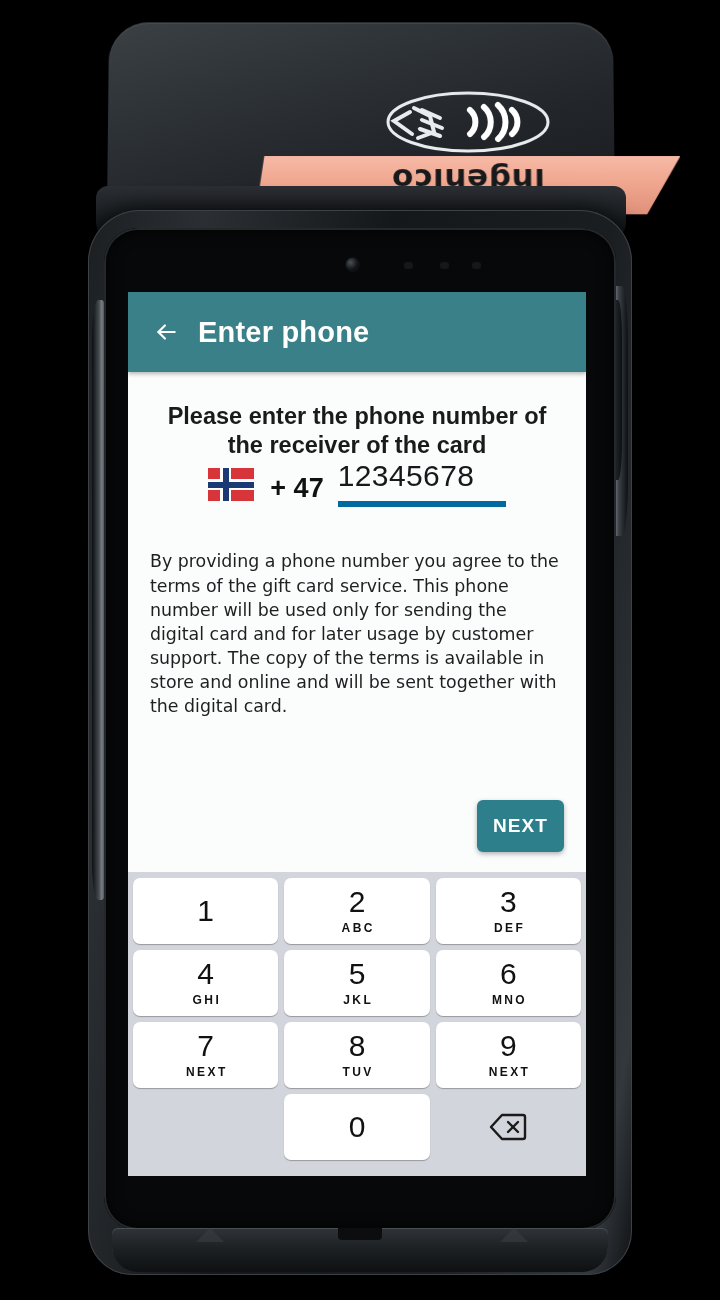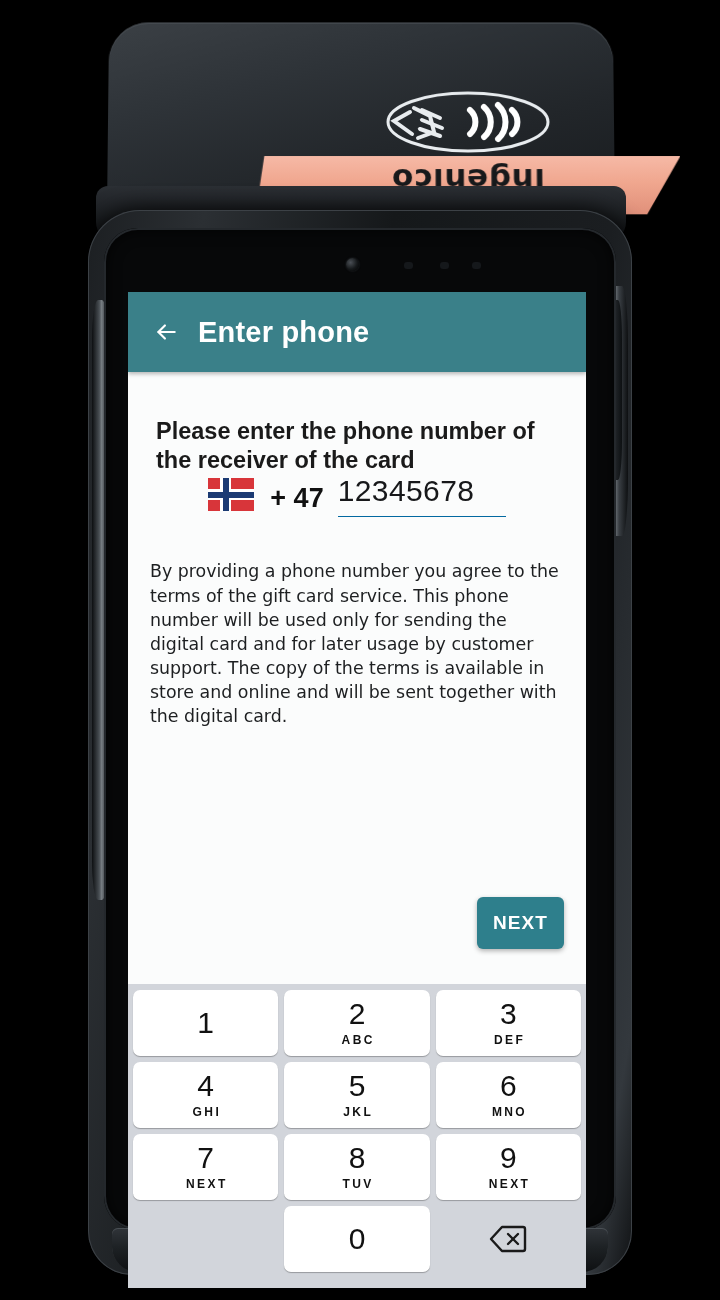--- a/index.html
+++ b/index.html
@@ -178,26 +178,25 @@
   }
   .chin-v.l { left: 196px; }
   .chin-v.r { left: 500px; }
 
   
   #screen {
     position: absolute;
     left: 128px;
     top: 292px;
     width: 458px;
-    height: 996px;
+    height: 884px;
     background: #fbfcfc;
     overflow: hidden;
     display: flex;
     flex-direction: column;
-    gap: 15px;
   }
 
   
   .appbar {
     height: 80px;
     background: #3a8089;
     display: flex;
     align-items: center;
     padding-left: 16px;
     flex: 0 0 auto;
@@ -223,21 +222,21 @@
   .content {
     flex: 1 1 auto;
     padding: 0 22px;
     background: #fbfcfc;
     display: flex;
     flex-direction: column;
     position: relative;
   }
   .prompt {
     margin-top: 30px;
-    text-align: left;
+    text-align: center;
     font-size: 23.5px;
     font-weight: 700;
     color: #1a1a1a;
     line-height: 1.22;
     padding: 0 6px;
   }
 
   .phone-row {
     display: flex;
     align-items: flex-end;
@@ -261,21 +260,21 @@
 
   .cc {
     font-size: 27px;
     font-weight: 700;
     color: #111;
     margin: 0 14px 3px 16px;
     white-space: nowrap;
   }
   .num-field {
     width: 168px;
-    border-bottom: 1px solid #0369a1;
+    border-bottom: 6px solid #0369a1;
     padding-bottom: 8px;
   }
   .num-value {
     font-size: 30px;
     color: #17181a;
     font-family: "Liberation Sans", sans-serif;
     letter-spacing: .4px;
   }
 
   .terms {

